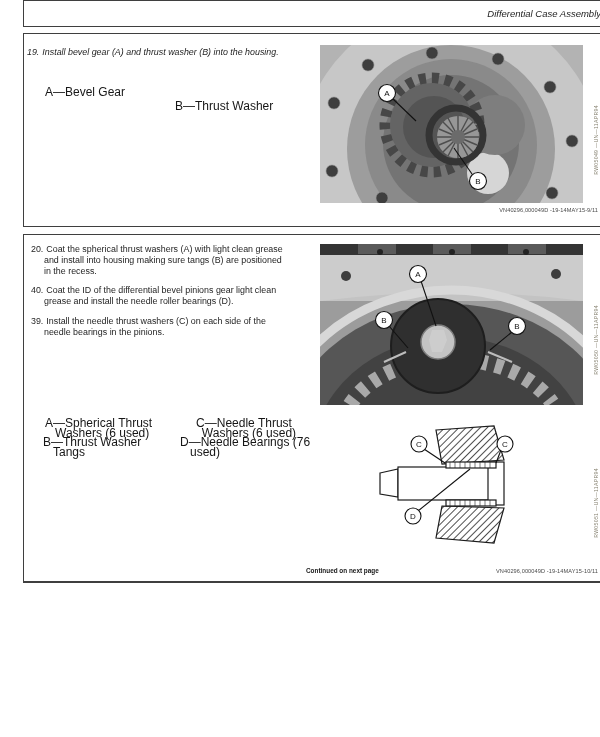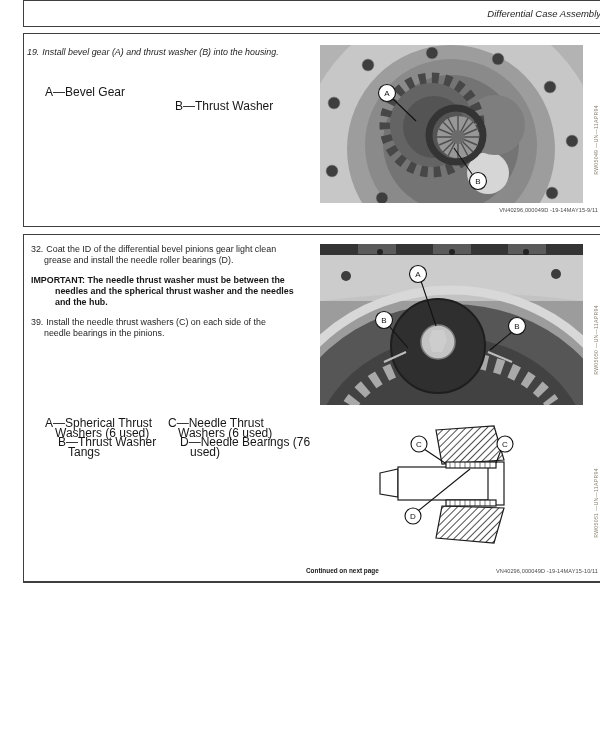--- a/index.html
+++ b/index.html
@@ -34,22 +34,22 @@
   }
   #p21{margin-bottom:9px;}
 
   .legend-label{
     position:absolute;font-size:12px;font-weight:normal;line-height:9.5px;
     color:#161616;padding-left:10px;text-indent:-10px;box-sizing:border-box;
   }
   #legend1-a{left:45px;top:88px;}
   #legend1-b{left:175px;top:102px;}
   #legend2-a{left:45px;top:419px;width:126px;}
-  #legend2-b{left:58px;top:438px;width:126px;}
-  #legend2-c{left:168px;top:419px;width:128px;}
+  #legend2-b{left:43px;top:438px;width:126px;}
+  #legend2-c{left:180px;top:419px;width:128px;text-align:center;}
   #legend2-d{left:180px;top:438px;width:140px;}
 
   .figure{position:absolute;display:block;}
   #figure1{left:320px;top:45px;}
   #figure2{left:320px;top:244px;}
   #figure3{left:370px;top:424px;}
 
   .side-code{
     position:absolute;right:1px;writing-mode:vertical-rl;transform:rotate(180deg);
     font-size:5.2px;letter-spacing:.3px;color:#85806f;white-space:nowrap;
@@ -143,22 +143,22 @@
     <circle class="co-circle" cx="158" cy="136" r="8.5"></circle>
     <text class="co-letter" x="158" y="136.5">B</text>
   </g>
 </svg>
 <div class="side-code" id="side-code-1">RW05049 —UN—11APR94</div>
 <div class="footer-code" id="footer-code-1">VN40296,000049D -19-14MAY15-9/11</div>
 
 <div class="box" id="section2-box"></div>
 
 <div class="textcol" id="sec2-text">
-  <p class="step" id="p21"><span class="num">32.</span><span>Coat the ID of the differential bevel pinions gear light clean grease and install the needle roller bearings (D).</span></p>
-  <p class="important"><span>IMPORTANT:</span> <span>The needle thrust washer must be between the needles and the spherical thrust washer and the needles and the hub.</span></p>
+  <p class="step"><span class="num">20.</span><span>Coat the spherical thrust washers (A) with light clean grease and install into housing making sure tangs (B) are positioned in the recess.</span></p>
+  <p class="step" id="p21"><span class="num">40.</span><span>Coat the ID of the differential bevel pinions gear light clean grease and install the needle roller bearings (D).</span></p>
   <p class="step"><span class="num">39.</span><span>Install the needle thrust washers (C) on each side of the needle bearings in the pinions.</span></p>
 </div>
 
 <div class="legend-label" id="legend2-a">A—Spherical Thrust Washers (6 used)</div>
 <div class="legend-label" id="legend2-b">B—Thrust Washer Tangs</div>
 <div class="legend-label" id="legend2-c">C—Needle Thrust Washers (6 used)</div>
 <div class="legend-label" id="legend2-d">D—Needle Bearings (76 used)</div>
 
 <svg class="figure" id="figure2" width="263" height="161" viewBox="0 0 263 161">
   <g>

